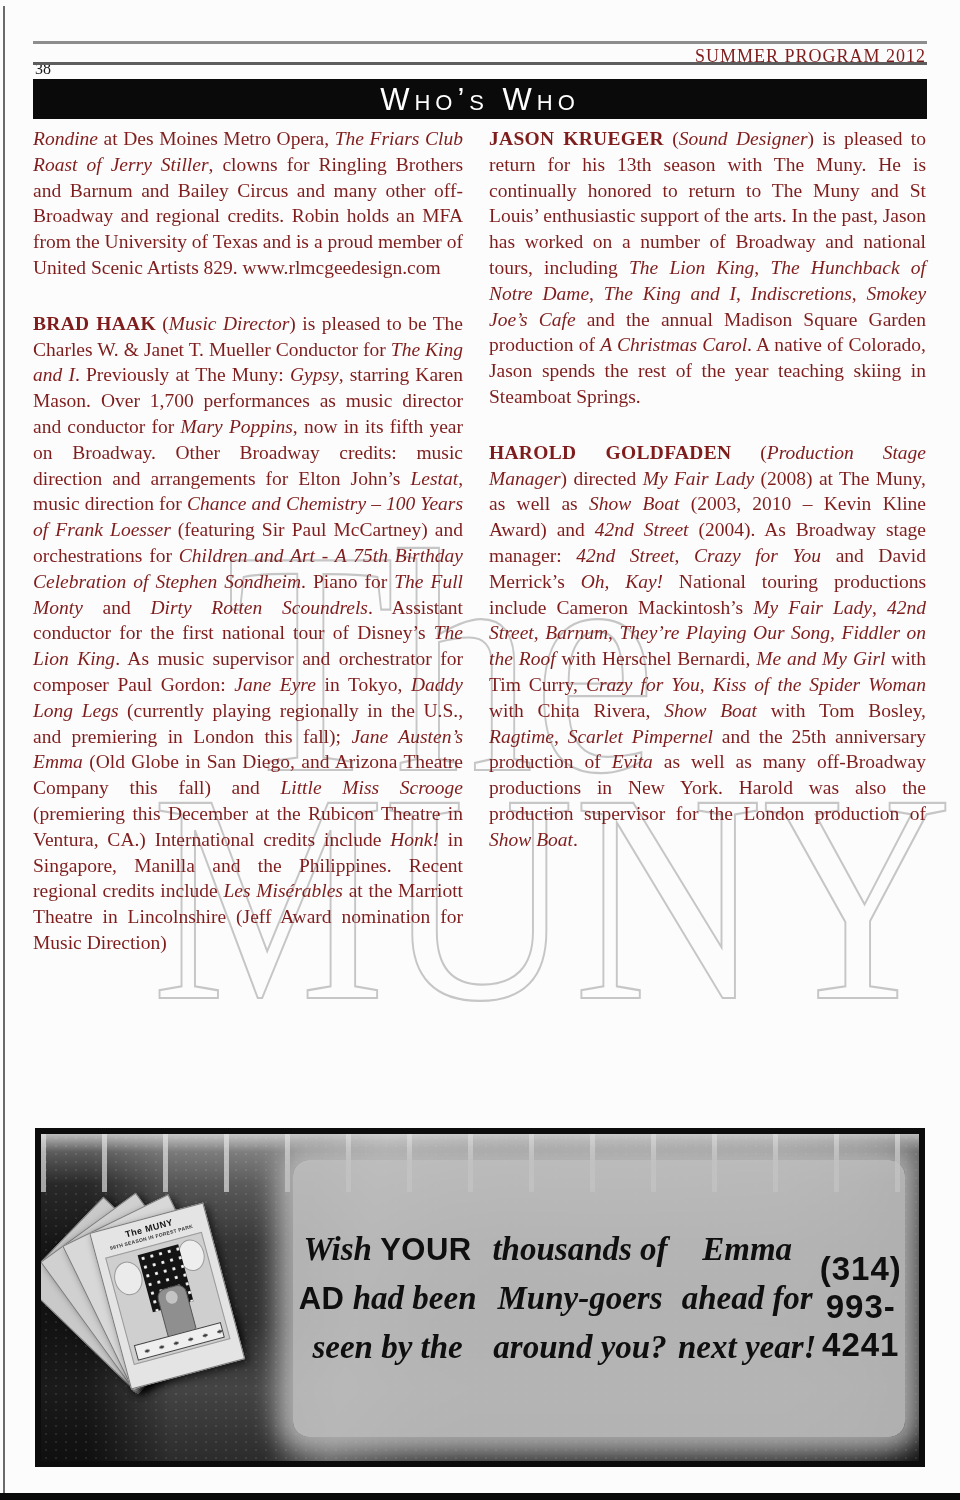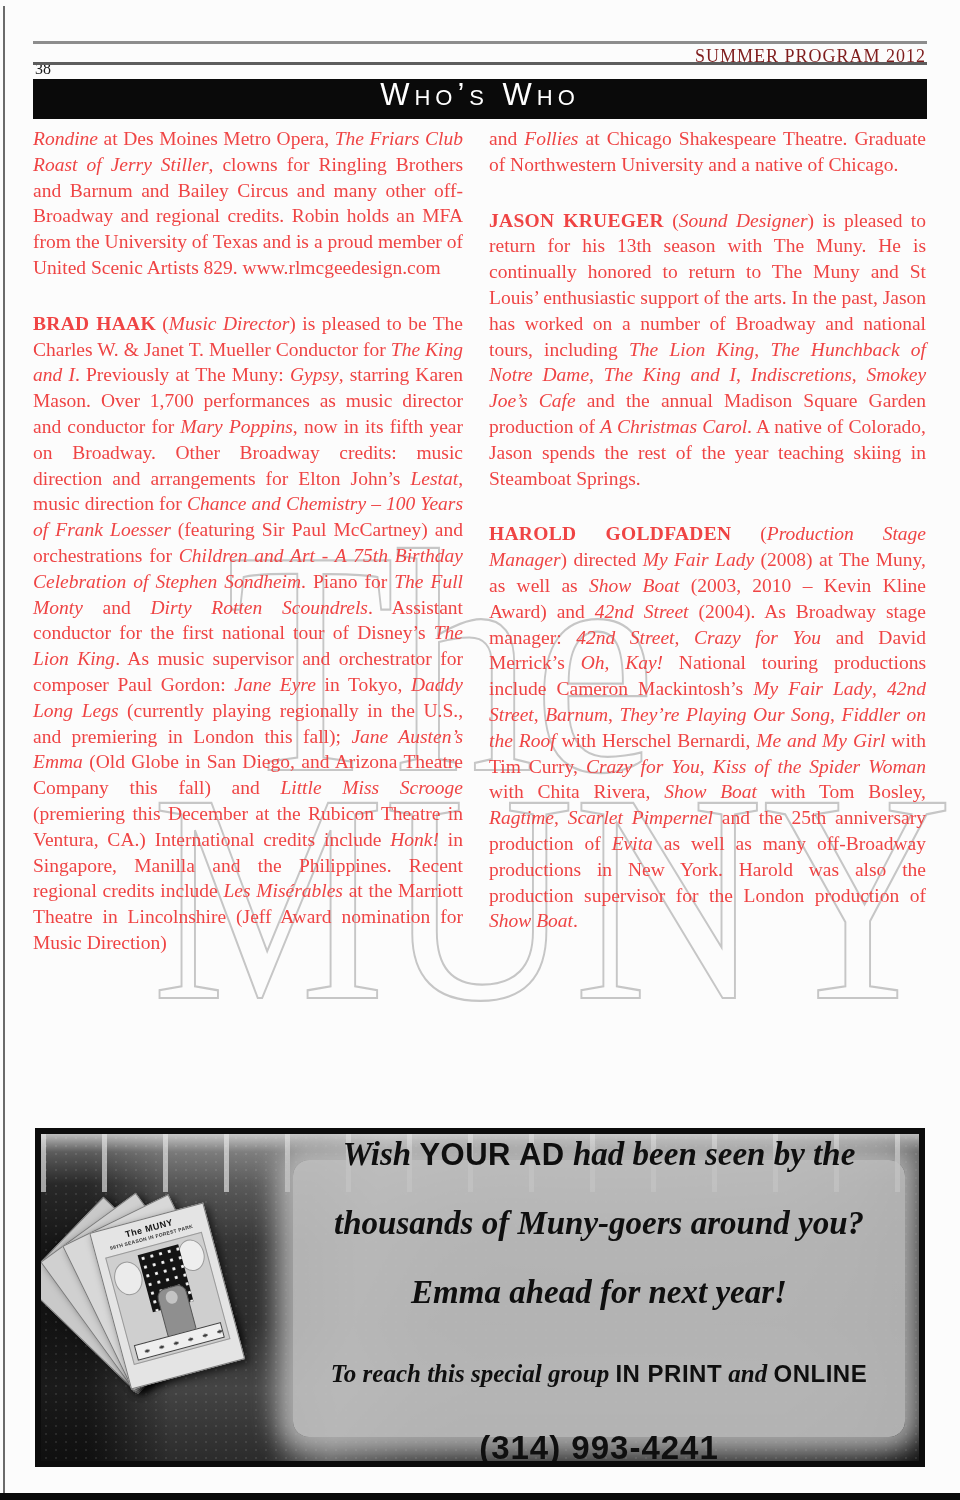--- a/index.html
+++ b/index.html
@@ -8,30 +8,30 @@
     background:#fcfcfc;
     font-family:"Liberation Serif",serif;
   }
   
   .page-edge{position:absolute;left:3px;top:6px;width:2px;height:1487px;background:#2e2e2e;opacity:.7;}
   .rule-top{position:absolute;left:33px;top:41px;width:894px;height:3px;background:#8d8d8d;}
   .rule-mid{position:absolute;left:33px;top:62px;width:894px;height:3px;background:#5d5d5d;}
   .page-num{position:absolute;left:35px;top:60px;font-size:16px;color:#1a1a1a;}
   .edition{position:absolute;right:34px;top:46px;font-size:18px;letter-spacing:1px;color:#7f1d1d;}
   .banner{position:absolute;left:33px;top:79px;width:894px;height:40px;background:#0a0a0a;
-          display:flex;align-items:flex-start;justify-content:center;}
+          display:flex;align-items:center;justify-content:center;}
   .banner .title{
     color:#ffffff;font-family:"Liberation Sans",sans-serif;font-variant:small-caps;
     font-size:31px;letter-spacing:5px;font-weight:400;line-height:1;
   }
   
   .watermark{position:absolute;left:0;top:0;z-index:0;}
   
   .col{position:absolute;top:126px;z-index:1;font-size:19.5px;line-height:25.8px;
-       text-align:justify;color:#ef4444;}
+       text-align:justify;color:#7f1d1d;}
   .col p{margin:0;}
   .col p + p{margin-top:30px;}
   .col b{font-weight:700;letter-spacing:.3px;}
   .col-left{left:33px;width:430px;}
   .col-right{left:489px;width:437px;}
   
   .ad{position:absolute;left:35px;top:1128px;width:890px;height:339px;z-index:2;
       background:#0c0c0c;padding:6px;box-sizing:border-box;}
   .ad-photo{position:relative;width:100%;height:100%;overflow:hidden;background-color:#4a4a4a;
     background-image:
@@ -43,22 +43,22 @@
       radial-gradient(ellipse at 65% 0%, rgba(255,255,255,.25), rgba(255,255,255,0) 55%);
     background-size:100% 100%, 100% 58px, 100% 100%, 100% 100%, 100% 100%, 100% 100%;
     background-repeat:no-repeat;
   }
   .ad-photo::before{content:"";position:absolute;inset:0;
     background-image:radial-gradient(rgba(255,255,255,.09) 1px, rgba(255,255,255,0) 1.6px);
     background-size:10px 8px;}
   
   .panel{position:absolute;left:252px;top:26px;width:612px;height:277px;border-radius:16px;
     background:rgba(193,193,193,.9);box-shadow:0 0 26px 16px rgba(190,190,190,.85);
-    display:flex;flex-direction:column;align-items:center;justify-content:center;
-    color:#0f0f0f;gap:20px;}
+    display:flex;flex-direction:row;align-items:center;justify-content:center;
+    text-align:center;color:#0f0f0f;}
   .panel .big{font-style:italic;font-weight:700;font-size:33px;line-height:49px;}
   .panel .big i{font-style:italic;}
   .panel .big b,.panel .small b{font-family:"Liberation Sans",sans-serif;font-style:normal;
     font-weight:700;letter-spacing:.5px;}
   .panel .big b{font-size:31px;}
   .panel .small{font-style:italic;font-weight:700;font-size:25px;line-height:38px;margin-top:18px;}
   .panel .small b{font-size:24px;}
   .panel .phone{font-family:"Liberation Sans",sans-serif;font-weight:700;font-size:33px;
     letter-spacing:1px;margin-top:16px;font-style:normal;}
   
@@ -105,21 +105,20 @@
     <text x="226" y="770" font-size="320" textLength="430" lengthAdjust="spacingAndGlyphs">The</text>
     <text x="152" y="998" font-size="298" textLength="800" lengthAdjust="spacingAndGlyphs">MUNY</text>
   </g>
 </svg>
 
 <div class="col col-left">
   <p><i>Rondine</i><span> at Des Moines Metro Opera, </span><i>The Friars Club Roast of Jerry Stiller</i><span>, clowns for Ringling Brothers and Barnum and Bailey Circus and many other off-Broadway and regional credits. Robin holds an MFA from the University of Texas and is a proud member of United Scenic Artists 829. www.rlmcgeedesign.com</span></p>
   <p><b>BRAD HAAK</b><span> (</span><i>Music Director</i><span>) is pleased to be The Charles W. &amp; Janet T. Mueller Conductor for </span><i>The King and I</i><span>. Previously at The Muny: </span><i>Gypsy</i><span>, starring Karen Mason. Over 1,700 performances as music director and conductor for </span><i>Mary Poppins</i><span>, now in its fifth year on Broadway. Other Broadway credits: music direction and arrangements for Elton John’s </span><i>Lestat</i><span>, music direction for </span><i>Chance and Chemistry – 100 Years of Frank Loesser</i><span> (featuring Sir Paul McCartney) and orchestrations for </span><i>Children and Art - A 75th Birthday Celebration of Stephen Sondheim</i><span>. Piano for </span><i>The Full Monty</i><span> and </span><i>Dirty Rotten Scoundrels</i><span>. Assistant conductor for the first national tour of Disney’s </span><i>The Lion King</i><span>. As music supervisor and orchestrator for composer Paul Gordon: </span><i>Jane Eyre</i><span> in Tokyo, </span><i>Daddy Long Legs</i><span> (currently playing regionally in the U.S., and premiering in London this fall); </span><i>Jane Austen’s Emma</i><span> (Old Globe in San Diego, and Arizona Theatre Company this fall) and </span><i>Little Miss Scrooge</i><span> (premiering this December at the Rubicon Theatre in Ventura, CA.) International credits include </span><i>Honk!</i><span> in Singapore, Manilla and the Philippines. Recent regional credits include </span><i>Les Misérables</i><span> at the Marriott Theatre in Lincolnshire (Jeff Award nomination for Music Direction)</span></p>
 </div>
 <div class="col col-right">
-  <p><span>and </span><i>Follies</i><span> at Chicago Shakespeare Theatre. Graduate of Northwestern University and a native of Chicago.</span></p>
   <p><b>JASON KRUEGER</b><span> (</span><i>Sound Designer</i><span>) is pleased to return for his 13th season with The Muny. He is continually honored to return to The Muny and St Louis’ enthusiastic support of the arts. In the past, Jason has worked on a number of Broadway and national tours, including </span><i>The Lion King</i><span>, </span><i>The Hunchback of Notre Dame</i><span>, </span><i>The King and I</i><span>, </span><i>Indiscretions</i><span>, </span><i>Smokey Joe’s Cafe</i><span> and the annual Madison Square Garden production of </span><i>A Christmas Carol</i><span>. A native of Colorado, Jason spends the rest of the year teaching skiing in Steamboat Springs.</span></p>
   <p><b>HAROLD GOLDFADEN</b><span> (</span><i>Production Stage Manager</i><span>) directed </span><i>My Fair Lady</i><span> (2008) at The Muny, as well as </span><i>Show Boat</i><span> (2003, 2010 – Kevin Kline Award) and </span><i>42nd Street</i><span> (2004). As Broadway stage manager: </span><i>42nd Street</i><span>, </span><i>Crazy for You</i><span> and David Merrick’s </span><i>Oh, Kay!</i><span> National touring productions include Cameron Mackintosh’s </span><i>My Fair Lady</i><span>, </span><i>42nd Street</i><span>, </span><i>Barnum</i><span>, </span><i>They’re Playing Our Song</i><span>, </span><i>Fiddler on the Roof</i><span> with Herschel Bernardi, </span><i>Me and My Girl</i><span> with Tim Curry, </span><i>Crazy for You</i><span>, </span><i>Kiss of the Spider Woman</i><span> with Chita Rivera, </span><i>Show Boat</i><span> with Tom Bosley, </span><i>Ragtime</i><span>, </span><i>Scarlet Pimpernel</i><span> and the 25th anniversary production of </span><i>Evita</i><span> as well as many off-Broadway productions in New York. Harold was also the production supervisor for the London production of </span><i>Show Boat</i><span>.</span></p>
 </div>
 
 <div class="ad">
   <div class="ad-photo">
 
     <div class="booklets">
       <div class="bk bk1"></div>
       <div class="bk bk2"></div>
@@ -134,20 +133,19 @@
           <div class="kid"></div>
           <div class="banner-strip"></div>
         </div>
       </div>
     </div>
 
     <div class="panel">
       <div class="big"><i>Wish </i><b>YOUR AD</b><i> had been seen by the</i></div>
       <div class="big"><i>thousands of Muny-goers around you?</i></div>
       <div class="big"><i>Emma ahead for next year!</i></div>
-      <div class="small"><i>To reach this special group </i><b>IN PRINT</b><i> and </i><b>ONLINE</b></div>
       <div class="phone">(314) 993-4241</div>
     </div>
 
   </div>
 </div>
 
 <div class="page-bottom"></div>
 
 </body></html>

